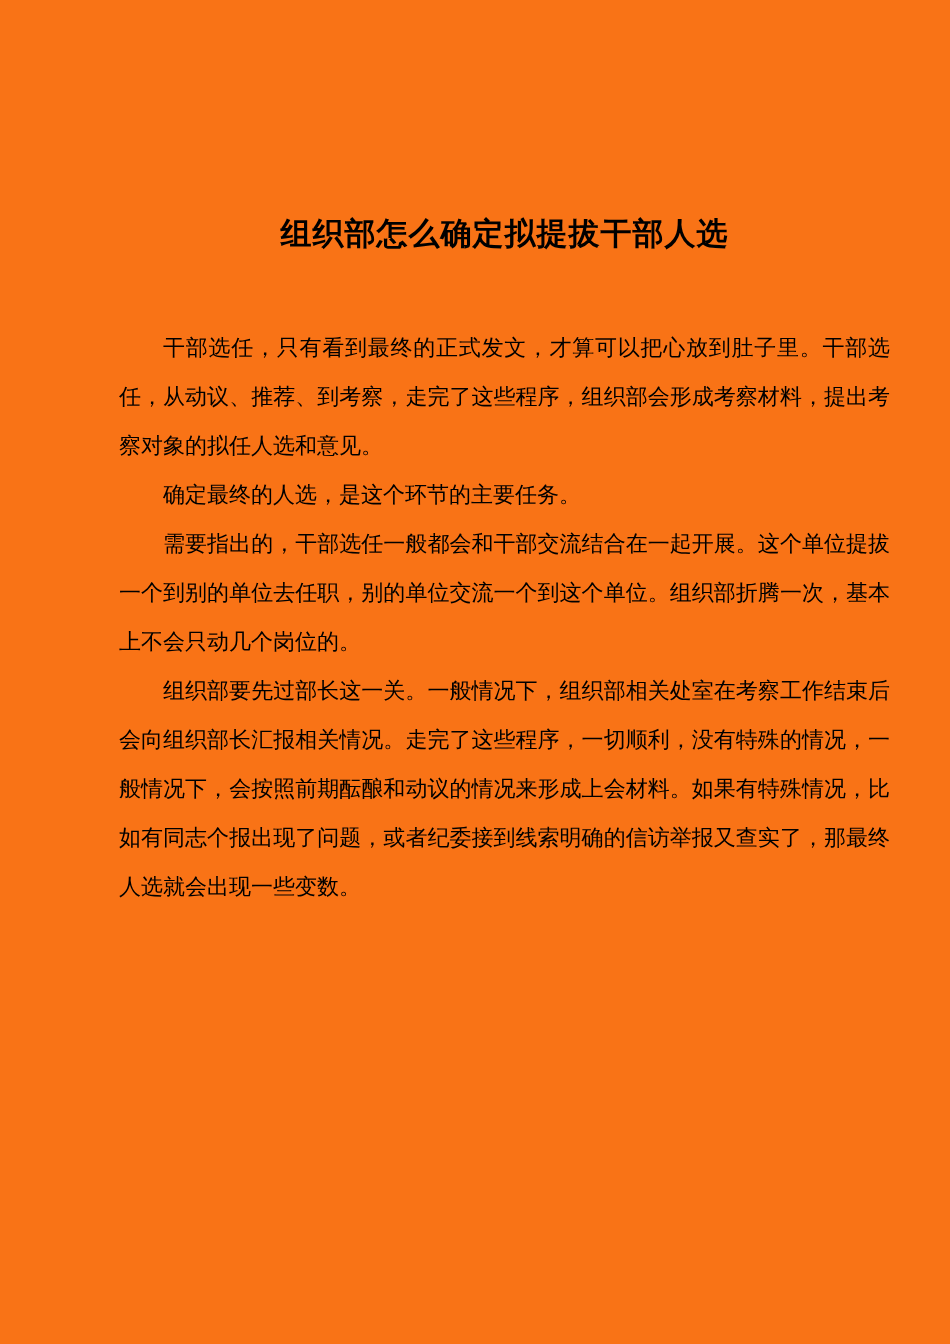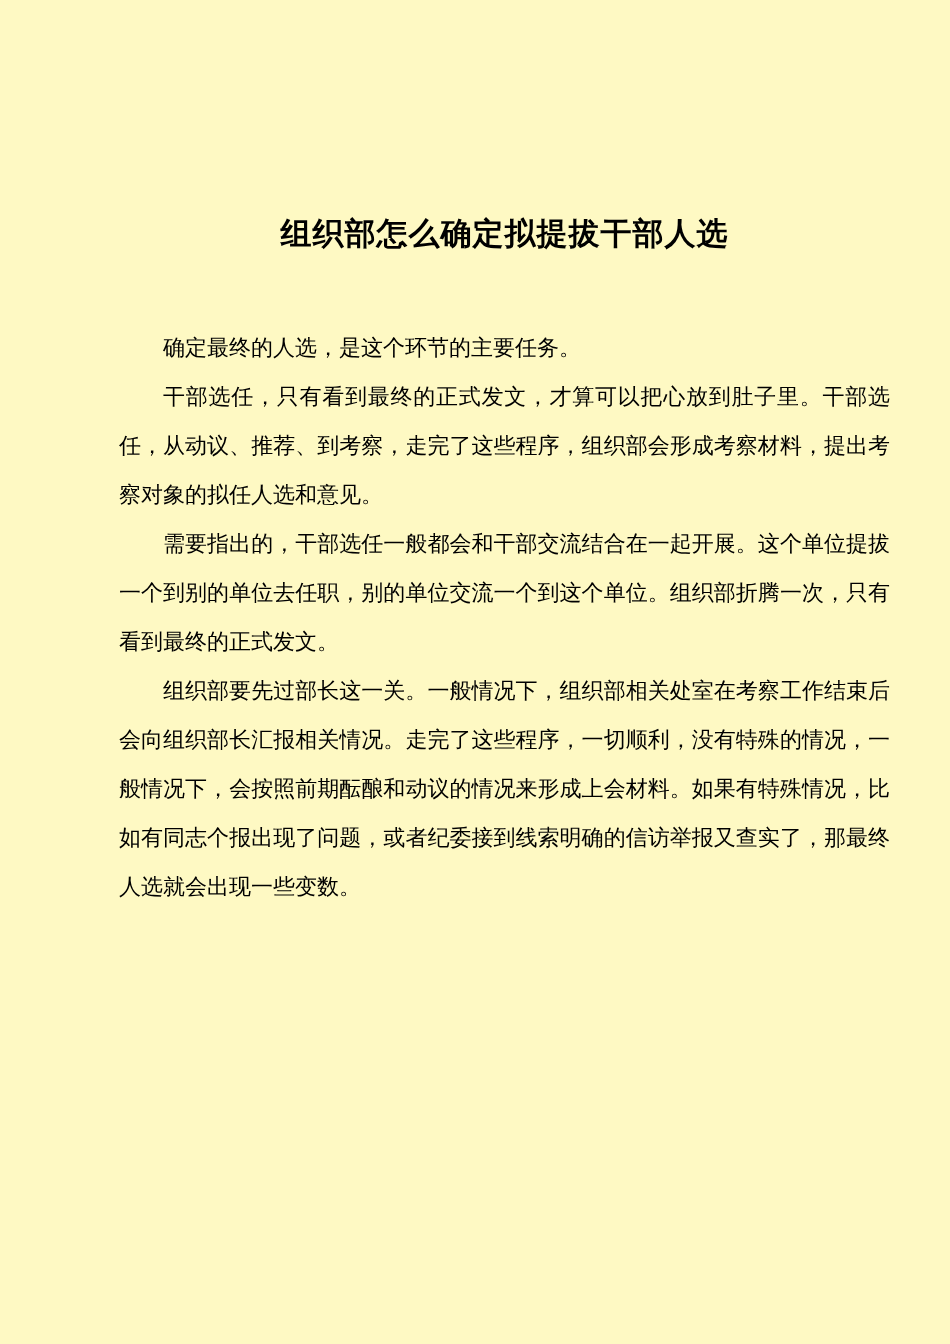--- a/index.html
+++ b/index.html
@@ -6,21 +6,21 @@
   html, body {
     margin: 0;
     padding: 0;
     background: #ffffff;
   }
   .page {
     position: relative;
     width: 950px;
     height: 1344px;
     margin: 0 auto;
-    background: #fef9c3;
+    background: #f97316;
     padding: 215px 60px 0 119px;
     font-family: "Liberation Serif", "DejaVu Serif", serif;
     color: #000000;
     overflow: hidden;
   }
   .doc-title {
     margin: 0 0 70px 0;
     font-size: 31px;
     line-height: 38px;
     font-weight: bold;
@@ -37,18 +37,18 @@
     text-indent: 2em;
     word-break: break-all;
   }
 </style>
 </head>
 <body>
 
 <div class="page">
   <h1 class="doc-title">组织部怎么确定拟提拔干部人选</h1>
   <div class="doc-body">
+    <p>干部选任，只有看到最终的正式发文，才算可以把心放到肚子里。干部选任，从动议、推荐、到考察，走完了这些程序，组织部会形成考察材料，提出考察对象的拟任人选和意见。</p>
     <p>确定最终的人选，是这个环节的主要任务。</p>
-    <p>干部选任，只有看到最终的正式发文，才算可以把心放到肚子里。干部选任，从动议、推荐、到考察，走完了这些程序，组织部会形成考察材料，提出考察对象的拟任人选和意见。</p>
-    <p>需要指出的，干部选任一般都会和干部交流结合在一起开展。这个单位提拔一个到别的单位去任职，别的单位交流一个到这个单位。组织部折腾一次，只有看到最终的正式发文。</p>
+    <p>需要指出的，干部选任一般都会和干部交流结合在一起开展。这个单位提拔一个到别的单位去任职，别的单位交流一个到这个单位。组织部折腾一次，基本上不会只动几个岗位的。</p>
     <p>组织部要先过部长这一关。一般情况下，组织部相关处室在考察工作结束后会向组织部长汇报相关情况。走完了这些程序，一切顺利，没有特殊的情况，一般情况下，会按照前期酝酿和动议的情况来形成上会材料。如果有特殊情况，比如有同志个报出现了问题，或者纪委接到线索明确的信访举报又查实了，那最终人选就会出现一些变数。</p>
   </div>
 </div>
 
 </body></html>

